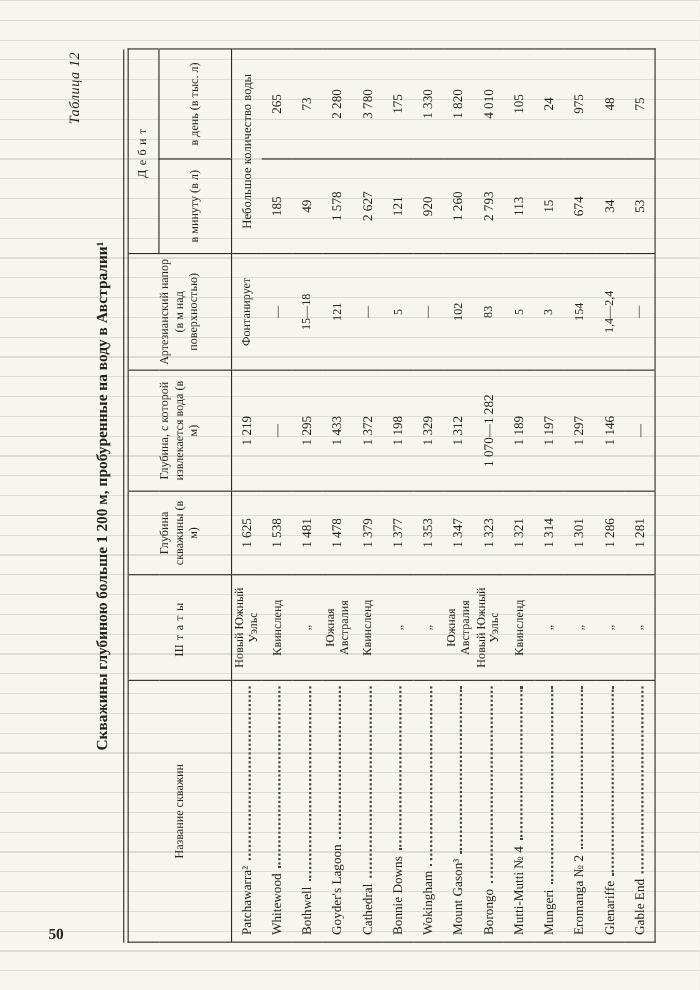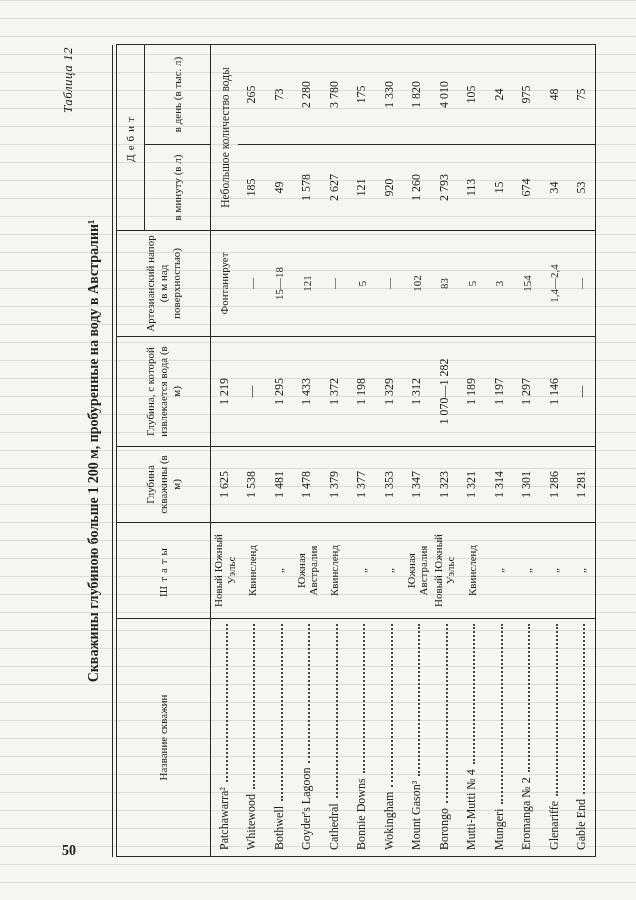--- a/index.html
+++ b/index.html
@@ -93,21 +93,21 @@
     min-width: 8px;
     border-bottom: 2px dotted #4a443c;
     margin: 0 1px 3px 5px;
   }
   .c-state { font-size: 11px; line-height: 1.1; }
   .c-art   { font-size: 11px; line-height: 1.1; }
   .c-num   { font-size: 12px; }
   .c-note  { font-size: 11.5px; }
   .page-number {
     position: absolute;
-    left: 62px; top: 843px;
+    left: 44px; top: 843px;
     font-weight: bold;
     font-size: 14px;
     z-index: 1;
   }
 </style>
 </head>
 <body>
 
 <div class="page">
   <div class="scanlines"></div>

